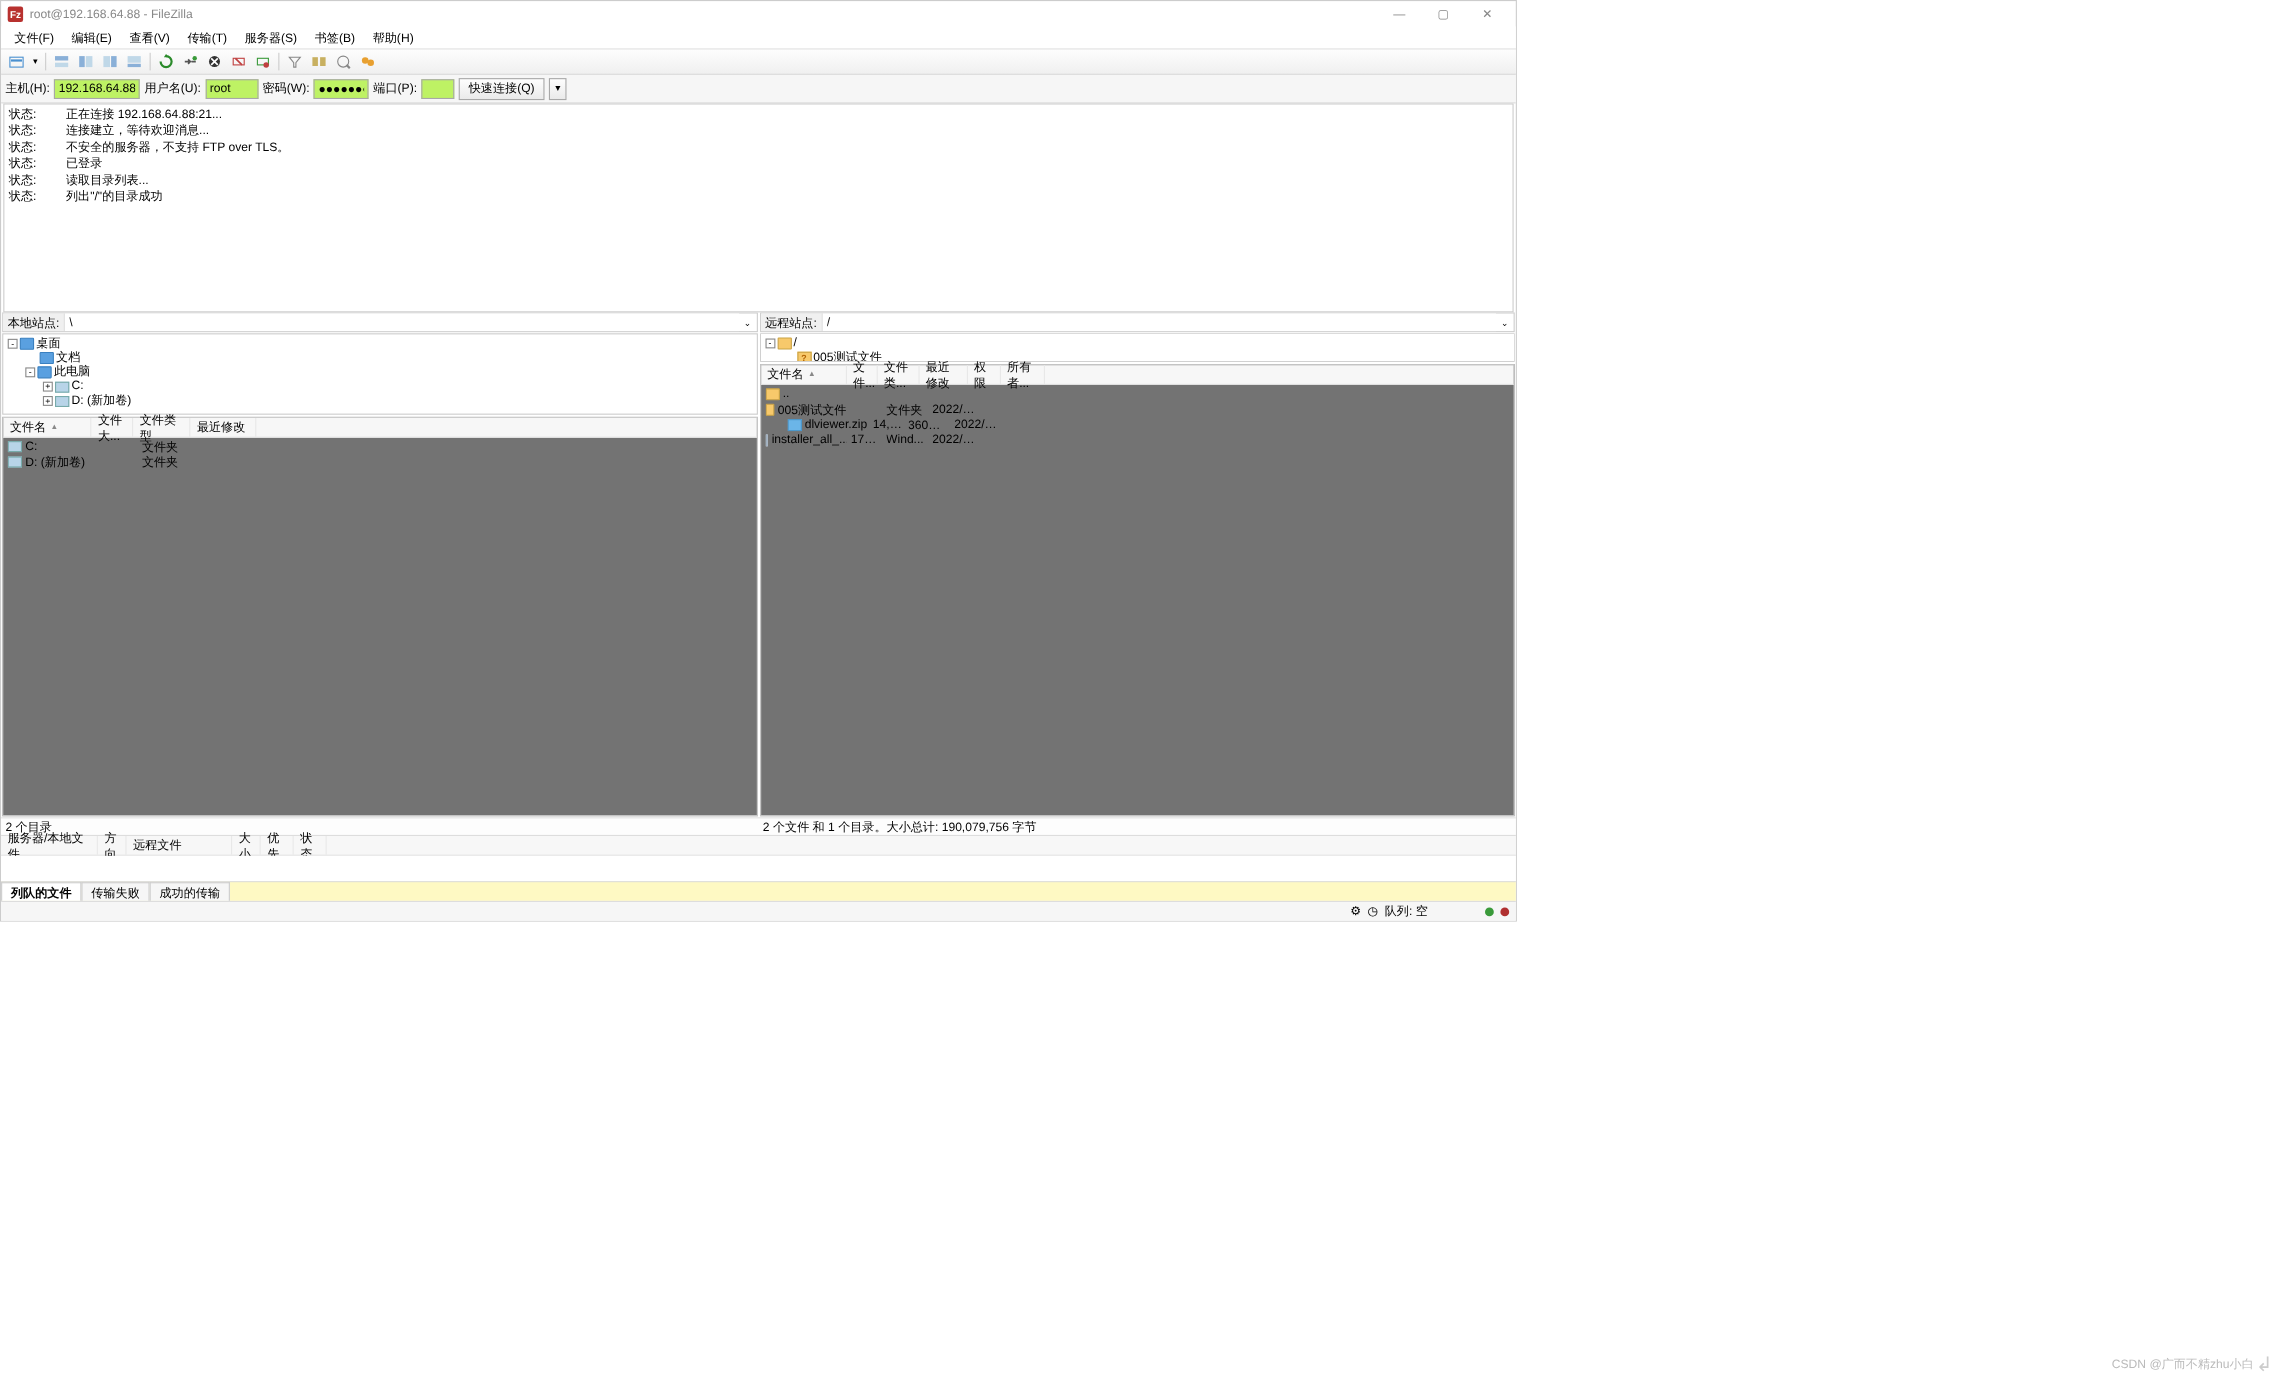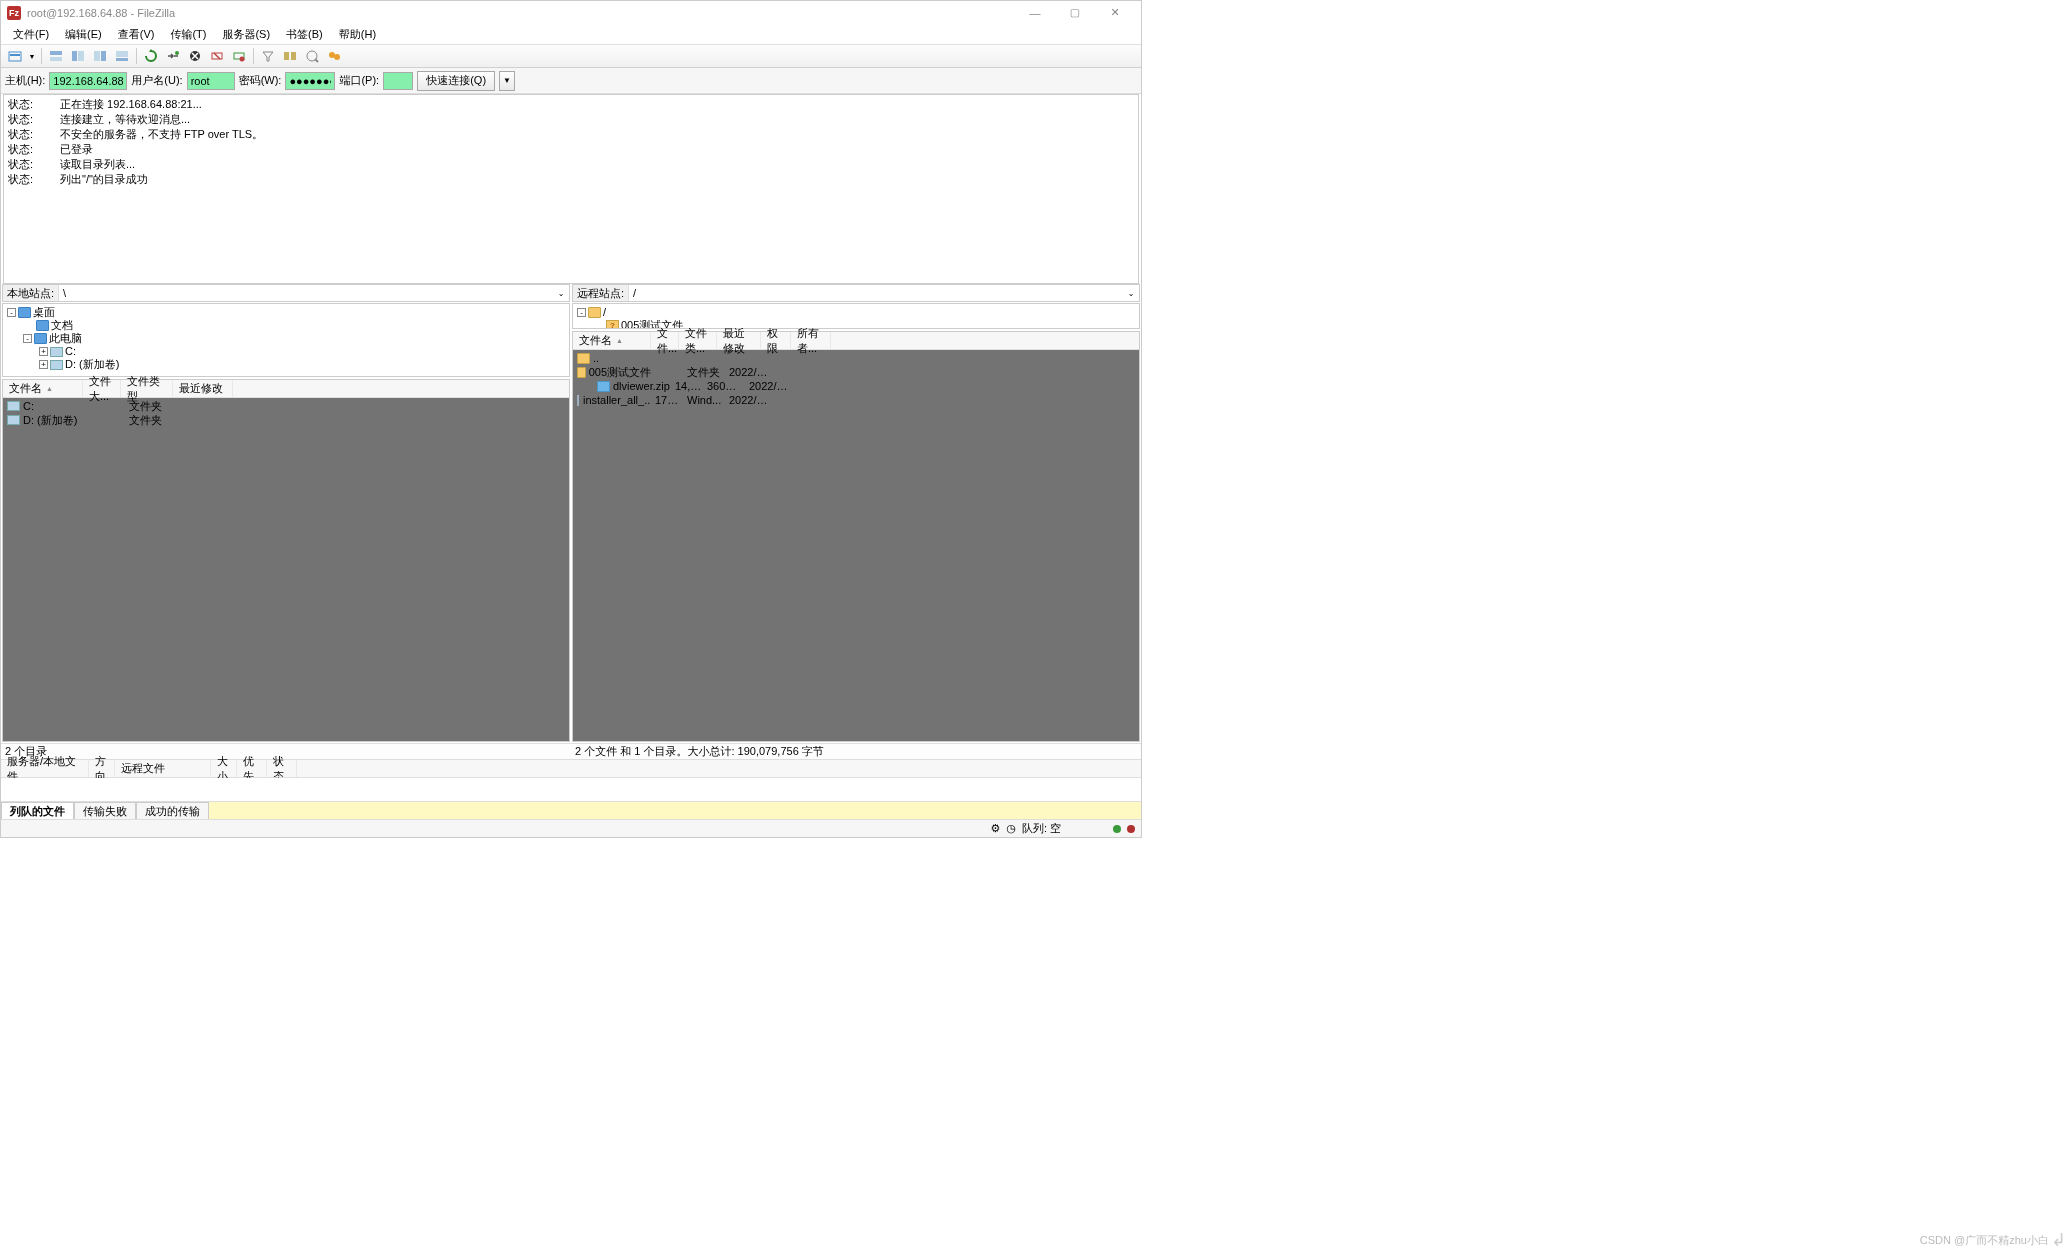--- a/index.html
+++ b/index.html
@@ -1,30 +1,30 @@
 <!DOCTYPE html>
 <html><head>
 <meta charset="utf-8">
 <style>
 * { margin: 0; padding: 0; box-sizing: border-box; font-family: "Microsoft YaHei", Tahoma, sans-serif; font-size: 11px; }
 body { background: #fff; overflow: hidden; }
-.window { width: 1142px; height: 838px; display: flex; flex-direction: column; border: 1px solid #ccc; background: #fff; justify-content: center; }
+.window { width: 1379px; height: 838px; display: flex; flex-direction: column; border: 1px solid #ccc; background: #fff; justify-content: center; }
 .titlebar { height: 23px; display: flex; align-items: center; padding: 0 6px; gap: 6px; }
 .titlebar .app-icon { width: 14px; height: 14px; background: #b8312f; color: #fff; display: flex; align-items: center; justify-content: center; font-size: 9px; font-weight: bold; border-radius: 2px; }
 .titlebar .title-text { flex: 1; color: #888; font-size: 11px; }
 .win-controls { display: flex; gap: 0; }
 .win-btn { width: 40px; height: 22px; display: flex; align-items: center; justify-content: center; color: #888; cursor: pointer; }
 .menubar { height: 20px; display: flex; align-items: center; padding: 0 4px; background: #fff; }
 .menu-item { padding: 1px 8px; cursor: pointer; }
 .toolbar { height: 24px; display: flex; align-items: center; padding: 0 4px; background: linear-gradient(#fdfdfd,#f0f0f0); border-top: 1px solid #e0e0e0; border-bottom: 1px solid #d0d0d0; gap: 2px; }
 .tb-btn { width: 20px; height: 20px; display: flex; align-items: center; justify-content: center; cursor: pointer; border: 1px solid transparent; }
 .tb-sep { width: 1px; height: 16px; background: #ccc; margin: 0 2px; }
 .quickconnect { height: 26px; display: flex; align-items: center; padding: 0 4px; background: #f6f6f6; border-bottom: 1px solid #ddd; gap: 4px; }
 .qc-label { font-size: 11px; }
-.qc-input { height: 18px; border: 1px solid #a8a8a8; padding: 0 3px; font-size: 11px; background: #86efac; }
+.qc-input { height: 18px; border: 1px solid #a8a8a8; padding: 0 3px; font-size: 11px; background: #bef264; }
 .qc-btn { height: 20px; padding: 0 8px; border: 1px solid #a8a8a8; background: linear-gradient(#fefefe,#eaeaea); cursor: pointer; font-size: 11px; }
 .qc-dropdown { width: 16px; height: 20px; border: 1px solid #a8a8a8; background: linear-gradient(#fefefe,#eaeaea); display: flex; align-items: center; justify-content: center; cursor: pointer; font-size: 8px; }
 .log-pane { height: 190px; border: 1px solid #ccc; margin: 0 2px; background: #fff; overflow-y: scroll; padding: 2px 4px; font-size: 11px; line-height: 15px; }
 .log-row { display: flex; gap: 20px; }
 .log-label { width: 32px; }
 .splitter { display: flex; flex: 1; min-height: 0; }
 .pane-left, .pane-right { flex: 1; display: flex; flex-direction: column; min-width: 0; }
 .path-bar { height: 18px; display: flex; align-items: center; border: 1px solid #ccc; margin: 0 1px; background: #fff; }
 .path-label { padding: 0 4px; background: #f0f0f0; border-right: 1px solid #ddd; height: 100%; display: flex; align-items: center; }
 .path-input { flex: 1; border: none; padding: 0 4px; font-size: 11px; height: 16px; background: #fff; }

